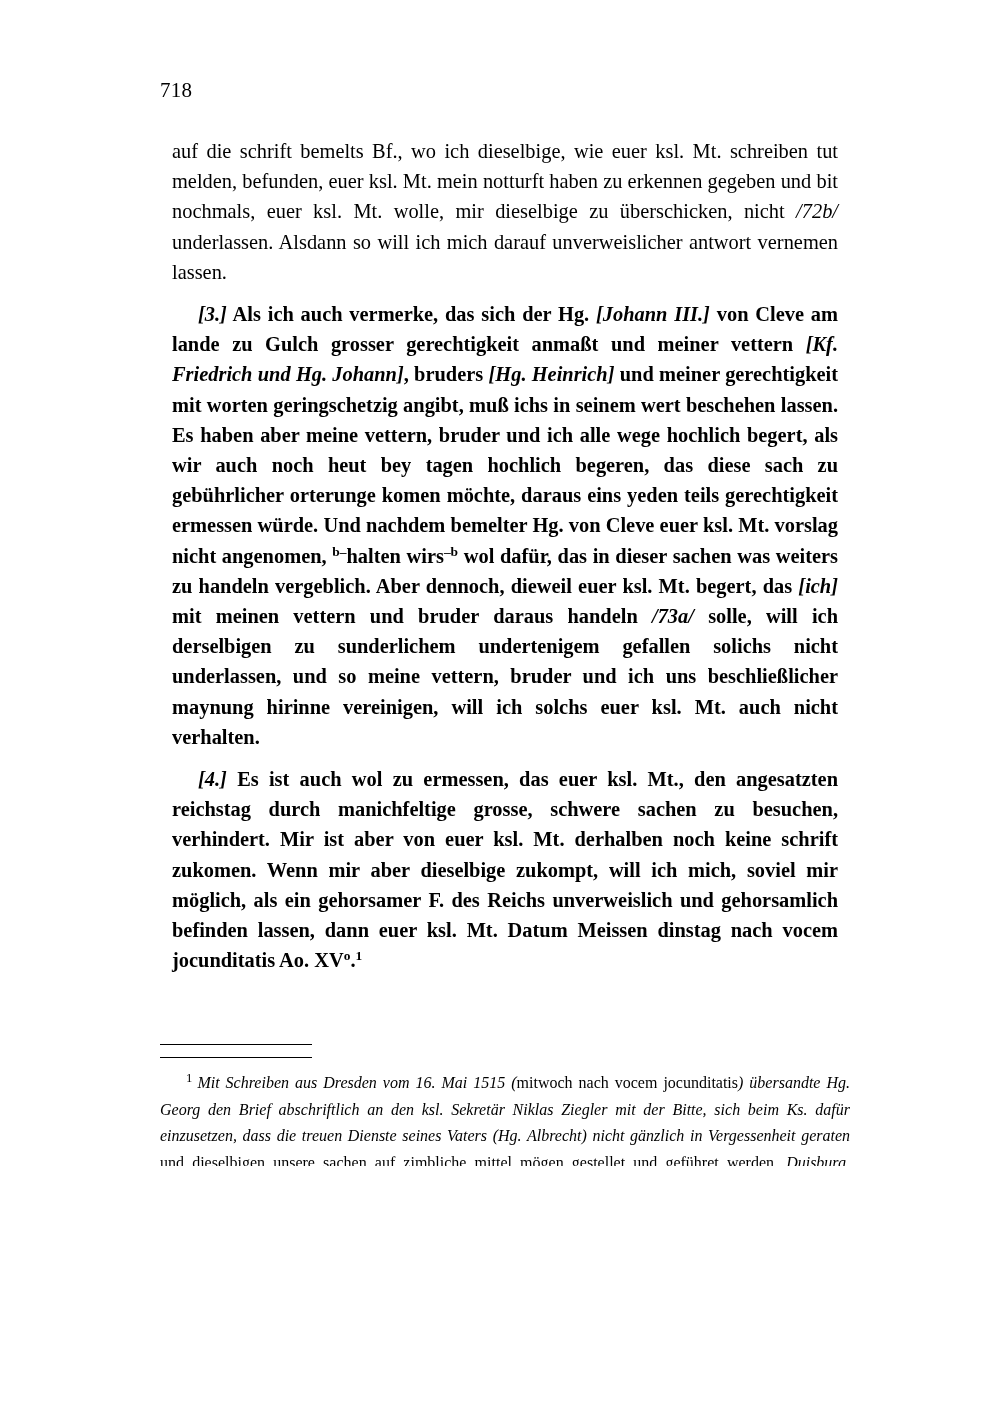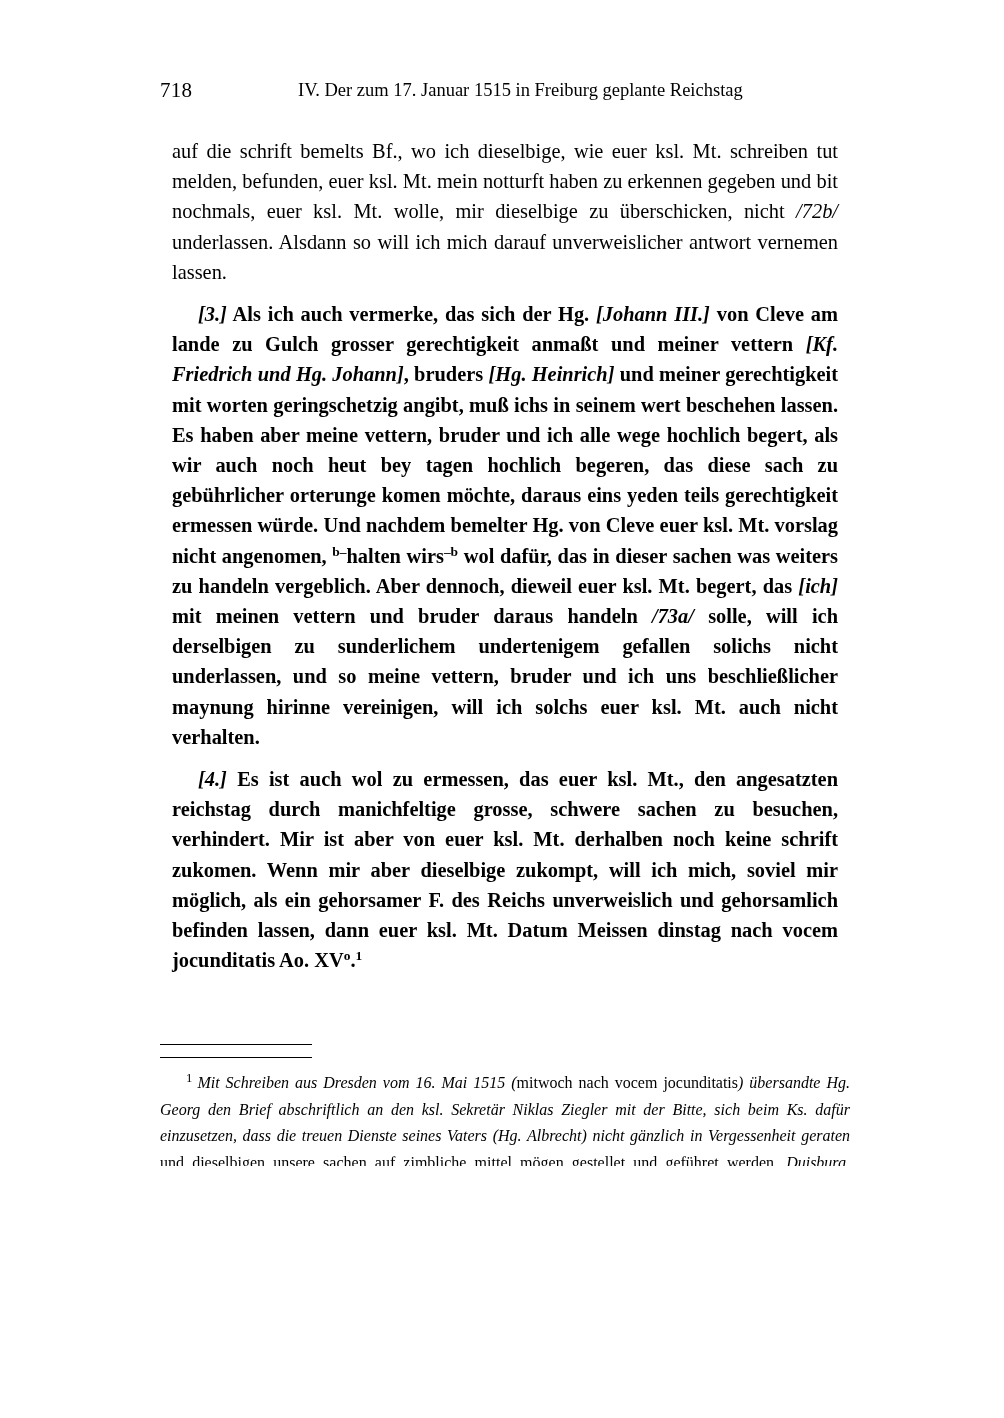--- a/index.html
+++ b/index.html
@@ -108,21 +108,20 @@
     margin-right: 5px;
   }
 </style>
 </head>
 <body>
 
 <div class="page">
 
   <div class="running-head">
     <span class="folio">718</span>
-    <span class="head-title">IV. Der zum 17. Januar 1515 in Freiburg geplante Reichstag</span>
   </div>
 
   <div class="body-text">
 
     <p><span>auf die schrift bemelts Bf., wo ich dieselbige, wie euer ksl. Mt. schreiben tut melden, befunden, euer ksl. Mt. mein notturft haben zu erkennen gegeben und bit nochmals, euer ksl. Mt. wolle, mir dieselbige zu überschicken, nicht </span><span class="marg">/72b/</span><span> underlassen. Alsdann so will ich mich darauf unverweislicher antwort vernemen lassen.</span></p>
 
     <p class="indent"><span class="it">[3.]</span><span> Als ich auch vermerke, das sich der Hg. </span><span class="it">[Johann III.]</span><span> von Cleve am lande zu Gulch grosser gerechtigkeit anmaßt und meiner vettern </span><span class="it">[Kf. Friedrich und Hg. Johann]</span><span>, bruders </span><span class="it">[Hg. Heinrich]</span><span> und meiner gerechtigkeit mit worten geringschetzig angibt, muß ichs in seinem wert beschehen lassen. Es haben aber meine vettern, bruder und ich alle wege hochlich begert, als wir auch noch heut bey tagen hochlich begeren, das diese sach zu gebührlicher orterunge komen möchte, daraus eins yeden teils gerechtigkeit ermessen würde. Und nachdem bemelter Hg. von Cleve euer ksl. Mt. vorslag nicht angenomen, </span><sup class="sm">b–</sup><span>halten wirs</span><sup class="sm">–b</sup><span> wol dafür, das in dieser sachen was weiters zu handeln vergeblich. Aber dennoch, dieweil euer ksl. Mt. begert, das </span><span class="it">[ich]</span><span> mit meinen vettern und bruder daraus handeln </span><span class="marg">/73a/</span><span> solle, will ich derselbigen zu sunderlichem undertenigem gefallen solichs nicht underlassen, und so meine vettern, bruder und ich uns beschließlicher maynung hirinne vereinigen, will ich solchs euer ksl. Mt. auch nicht verhalten.</span></p>
 
     <p class="indent"><span class="it">[4.]</span><span> Es ist auch wol zu ermessen, das euer ksl. Mt., den angesatzten reichstag durch manichfeltige grosse, schwere sachen zu besuchen, verhindert. Mir ist aber von euer ksl. Mt. derhalben noch keine schrift zukomen. Wenn mir aber dieselbige zukompt, will ich mich, soviel mir möglich, als ein gehorsamer F. des Reichs unverweislich und gehorsamlich befinden lassen, dann euer ksl. Mt. Datum Meissen dinstag nach vocem jocunditatis Ao. XV</span><sup class="sm">o</sup><span>.</span><sup class="sm">1</sup></p>
 

